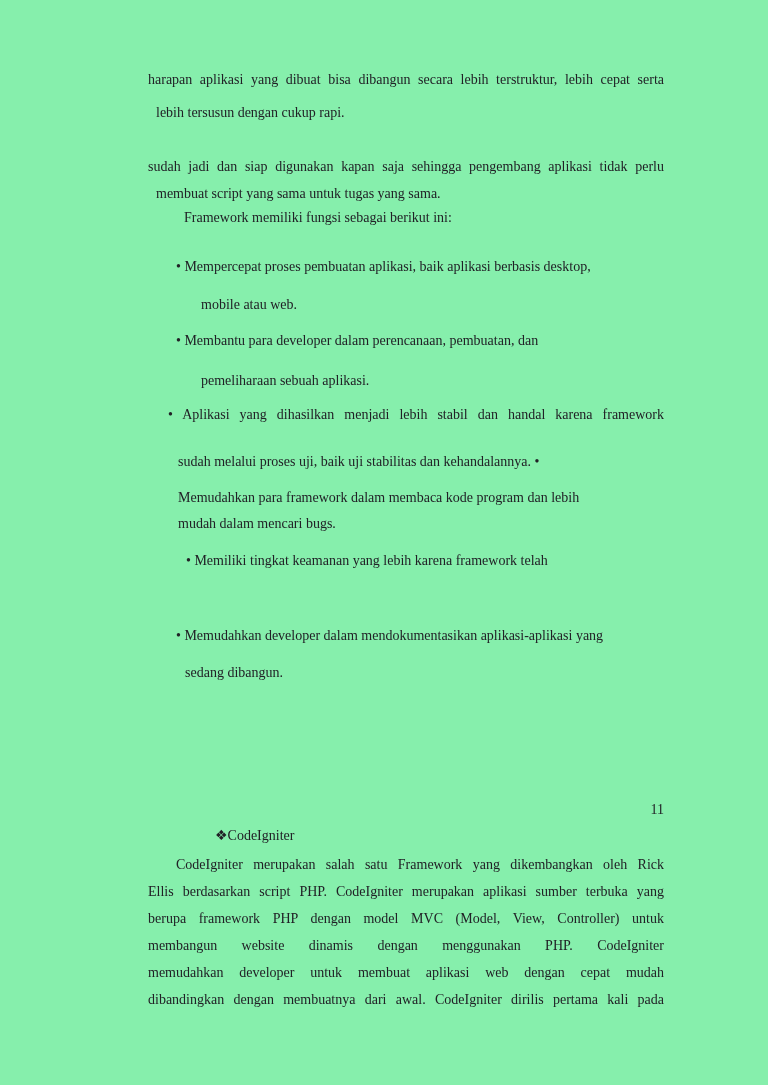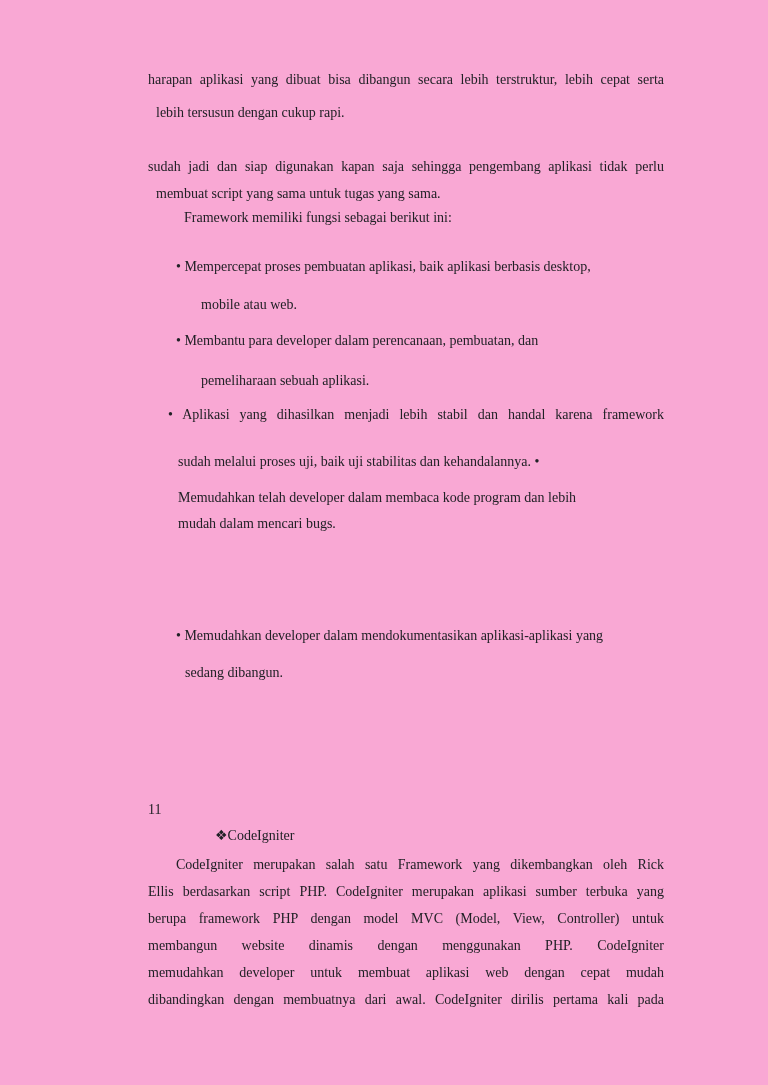--- a/index.html
+++ b/index.html
@@ -1,21 +1,21 @@
 <!DOCTYPE html>
 <html><head>
 <meta charset="utf-8">
 <style>
   * { margin: 0; padding: 0; box-sizing: border-box; }
   html, body { background: #ffffff; }
   .page {
     position: relative;
     width: 768px;
     height: 1085px;
-    background: #f9a8d4;
+    background: #86efac;
     font-family: "Liberation Serif", "DejaVu Serif", serif;
     font-size: 14px;
     color: #212126;
     overflow: hidden;
   }
   .line {
     position: absolute;
     line-height: 20px;
     white-space: nowrap;
     margin-left: 8px;
@@ -27,21 +27,21 @@
     line-height: 20px;
     text-align: justify;
     text-align-last: justify;
     white-space: normal;
   }
   .jline.ind { left: 176px; width: 488px; }
   .pagenum {
     position: absolute;
     left: 148px;
     width: 516px;
-    text-align: left;
+    text-align: right;
     line-height: 20px;
   }
   .heading {
     position: absolute;
     line-height: 20px;
     white-space: nowrap;
     text-align: right;
   }
 </style>
 </head>
@@ -59,23 +59,24 @@
 
   <div class="line" style="left:168px; top:257px">• Mempercepat proses pembuatan aplikasi, baik aplikasi berbasis desktop,</div>
   <div class="line" style="left:193px; top:295px">mobile atau web.</div>
 
   <div class="line" style="left:168px; top:331px">• Membantu para developer dalam perencanaan, pembuatan, dan</div>
   <div class="line" style="left:193px; top:371px">pemeliharaan sebuah aplikasi.</div>
 
   <div class="jline" style="left:168px; width:496px; top:405px">• Aplikasi yang dihasilkan menjadi lebih stabil dan handal karena  framework</div>
   <div class="line" style="left:170px; top:452px">sudah melalui proses uji, baik uji stabilitas dan kehandalannya. •</div>
 
-  <div class="line" style="left:170px; top:488px">Memudahkan telah developer dalam membaca kode program dan lebih</div>
+  <div class="line" style="left:170px; top:488px">Memudahkan para framework dalam membaca kode program dan lebih</div>
   <div class="line" style="left:170px; top:514px">mudah dalam mencari bugs.</div>
 
+  <div class="line" style="left:178px; top:551px">• Memiliki tingkat keamanan yang lebih karena framework telah</div>
 
   <div class="line" style="left:168px; top:626px">• Memudahkan developer dalam mendokumentasikan aplikasi-aplikasi yang</div>
   <div class="line" style="left:177px; top:663px">sedang dibangun.</div>
 
   <div class="pagenum" style="top:800px">11</div>
 
   <div class="heading" style="left:215px; top:826px">❖CodeIgniter</div>
 
   <div class="jline ind" style="top:855px">CodeIgniter merupakan salah satu Framework yang dikembangkan oleh Rick</div>
   <div class="jline" style="top:882px">Ellis berdasarkan script PHP. CodeIgniter merupakan aplikasi sumber terbuka yang</div>

